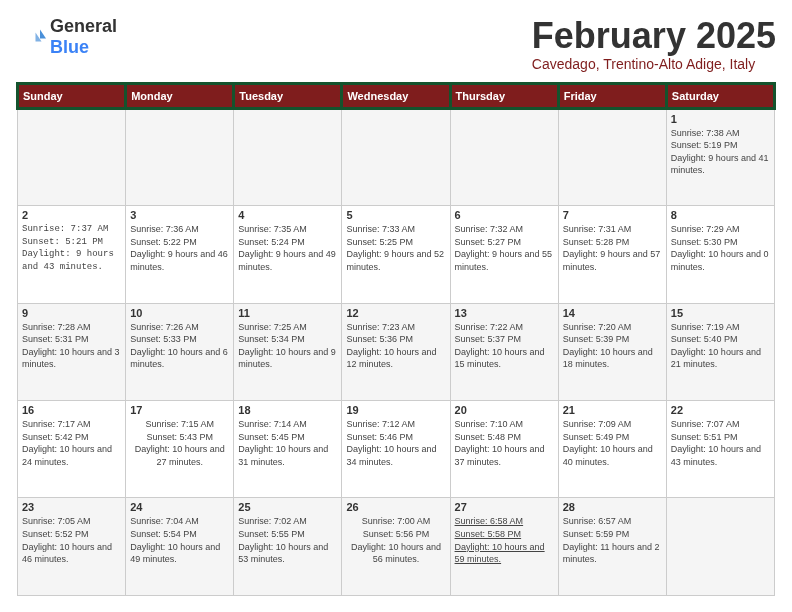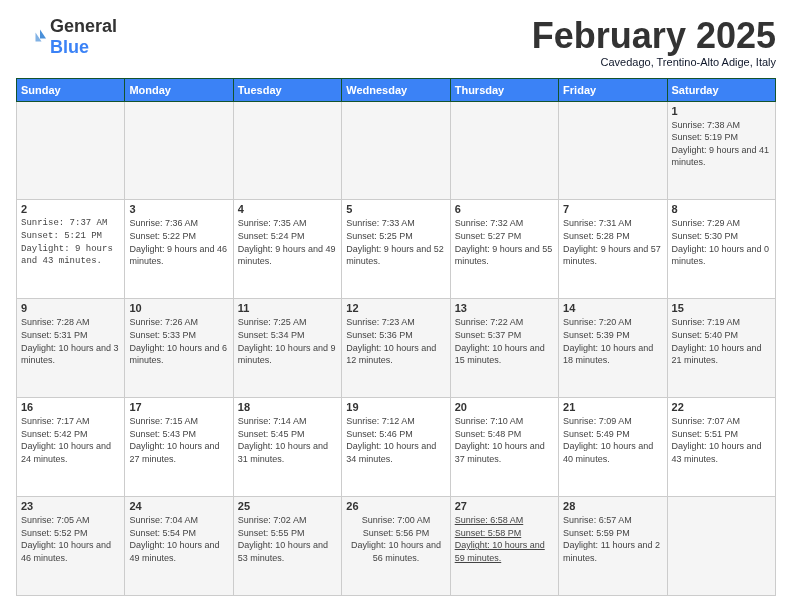--- a/index.html
+++ b/index.html
@@ -26,47 +26,47 @@
     .logo {
       display: flex;
       align-items: center;
       gap: 4px;
     }
     .logo-icon {
       width: 30px;
       height: 30px;
     }
     .title-block {
-      text-align: right;
+      text-align: left;
     }
     .month-title {
       font-size: 36px;
       font-weight: bold;
       color: #333;
       line-height: 1.1;
     }
     .subtitle {
-      font-size: 11px;
-      color: #0f172a;
+      font-size: 14px;
+      color: #7f1d1d;
     }
     .calendar {
       flex: 1;
       border: 1px solid #ccc;
       border-collapse: collapse;
       width: 100%;
       table-layout: fixed;
     }
     .calendar th {
-      background-color: #3b82f6;
+      background-color: #7f1d1d;
       color: white;
       font-size: 11px;
       font-weight: bold;
       padding: 5px 4px;
       text-align: left;
-      border: 1px solid #14532d;
+      border: 3px solid #14532d;
     }
     .calendar td {
       border: 1px solid #ccc;
       vertical-align: top;
       padding: 3px 4px;
       font-size: 9.5px;
       color: #333;
       height: 82px;
     }
     .day-number {
@@ -228,21 +228,21 @@
         </tr>
         <tr>
           <td>
             <span class="day-number">16</span>
             <div class="day-info" style="white-space: pre-line;">Sunrise: 7:17 AM
 Sunset: 5:42 PM
 Daylight: 10 hours and 24 minutes.</div>
           </td>
           <td>
             <span class="day-number">17</span>
-            <div class="day-info" style="white-space: pre-line;">Sunrise: 7:15 AM
+            <div class="day-info" style="white-space: pre-line; text-align: center;">Sunrise: 7:15 AM
 Sunset: 5:43 PM
 Daylight: 10 hours and 27 minutes.</div>
           </td>
           <td>
             <span class="day-number">18</span>
             <div class="day-info" style="white-space: pre-line;">Sunrise: 7:14 AM
 Sunset: 5:45 PM
 Daylight: 10 hours and 31 minutes.</div>
           </td>
           <td>

